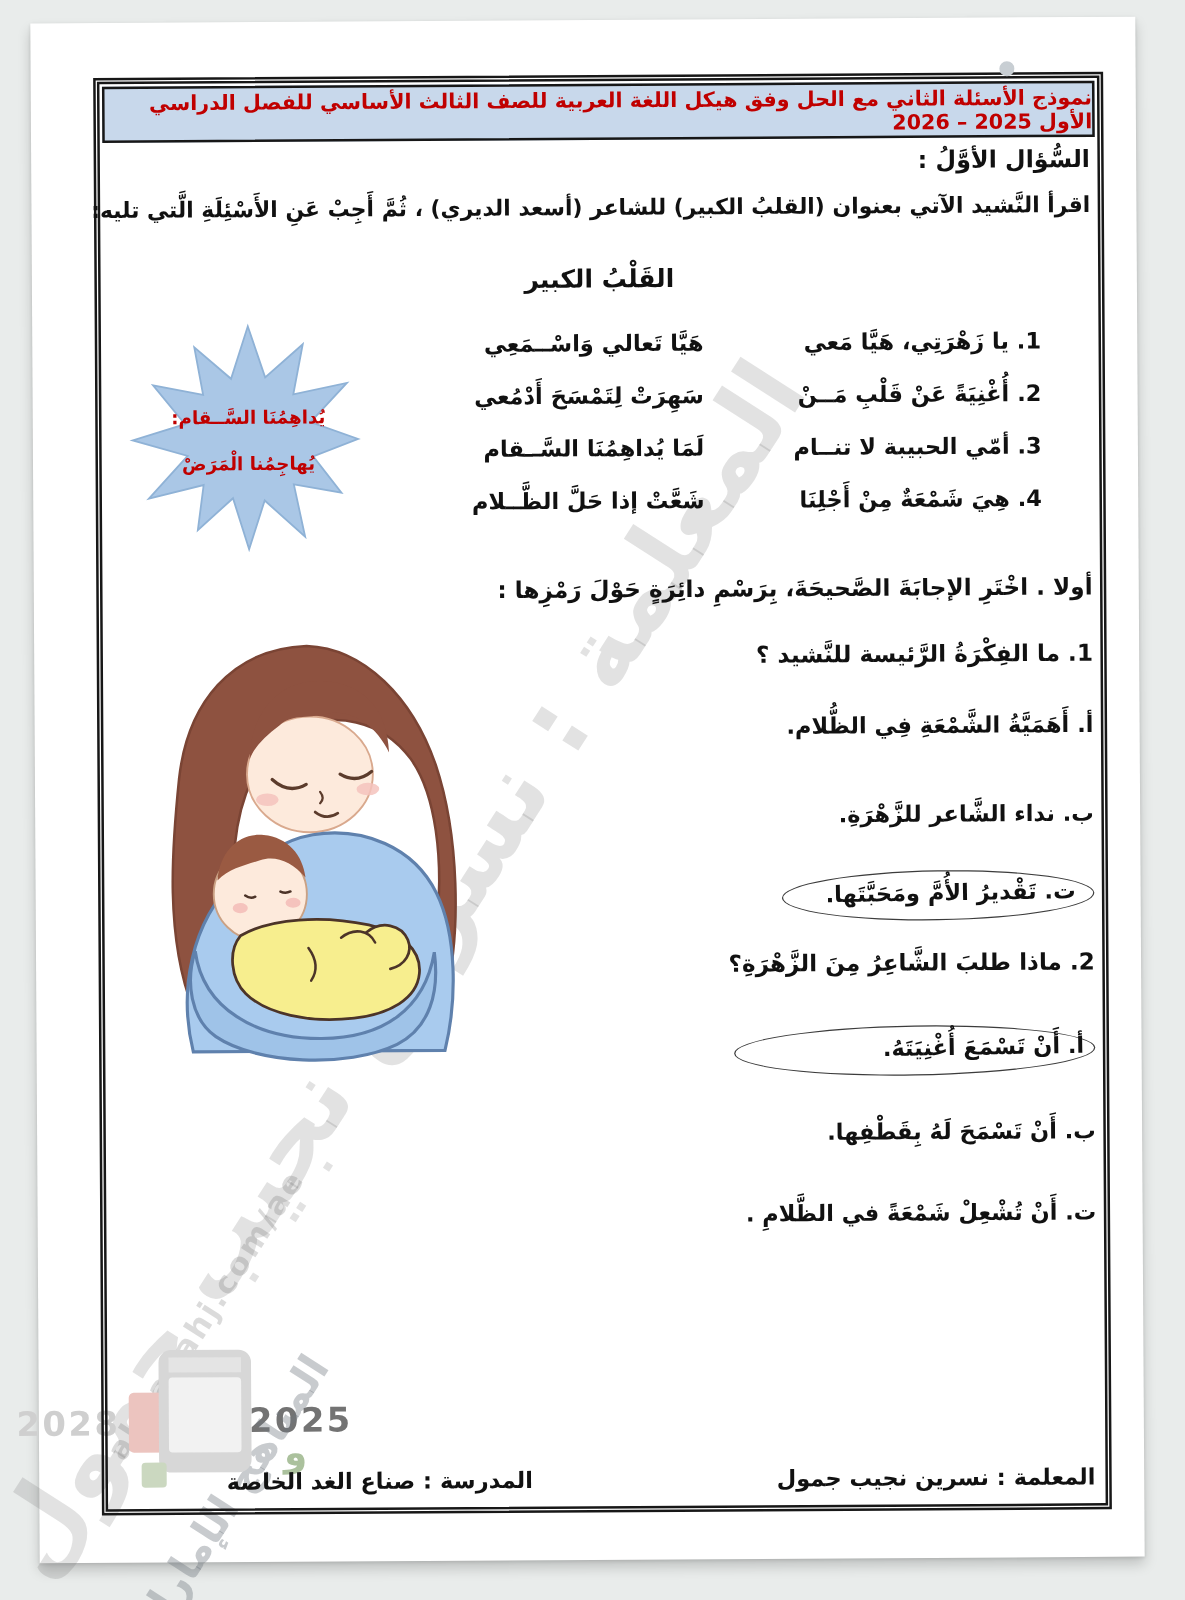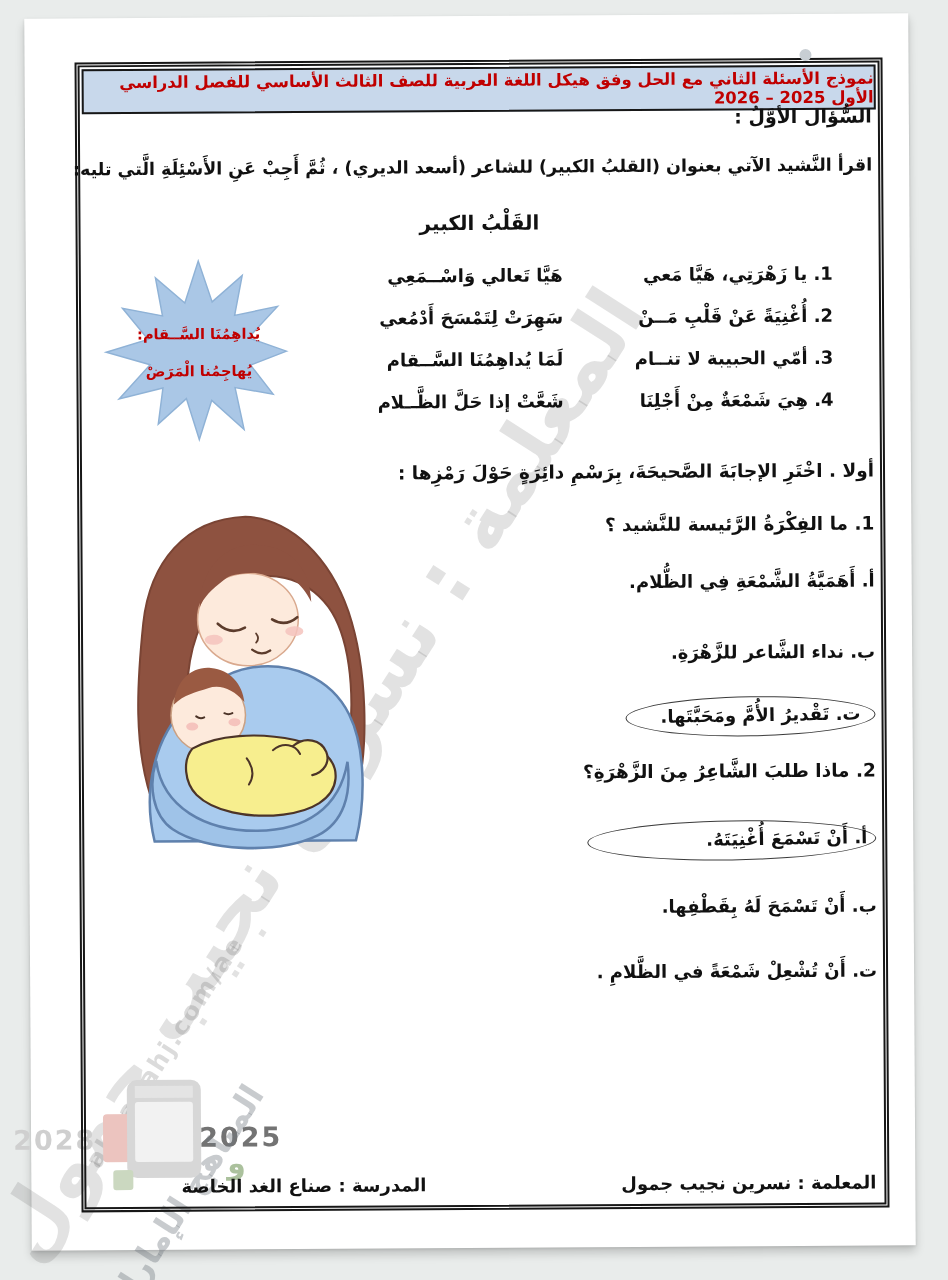--- a/index.html
+++ b/index.html
@@ -51,21 +51,21 @@
     border:5px double #171717;z-index:2;direction:rtl;
   }
   .scan-dot{position:absolute;top:-14px;right:66px;width:12px;height:12px;border-radius:50%;background:#c8ced3;}
   .header-box{
     position:absolute;top:2px;left:2px;right:2px;height:41px;
     background:#c8d8eb;border:2px solid #171717;
     display:flex;align-items:center;justify-content:center;
     font-size:16.5px;font-weight:700;color:#c00000;
   }
   .t{position:absolute;font-weight:700;color:#111;white-space:nowrap;}
-  .q-label{top:42px;right:6px;font-size:19px;}
+  .q-label{top:54px;right:6px;font-size:19px;}
   .instruction{top:92px;right:6px;font-size:17.5px;}
   .poem-title{top:146px;left:0;right:0;text-align:center;font-size:20px;white-space:normal;}
   
   .poem{
     position:absolute;top:200px;right:46px;
     display:grid;grid-template-columns:205px 200px;column-gap:65px;row-gap:21px;
     font-size:18px;font-weight:700;color:#111;direction:rtl;
   }
   .poem .cell{white-space:nowrap;text-align:right;}
   

